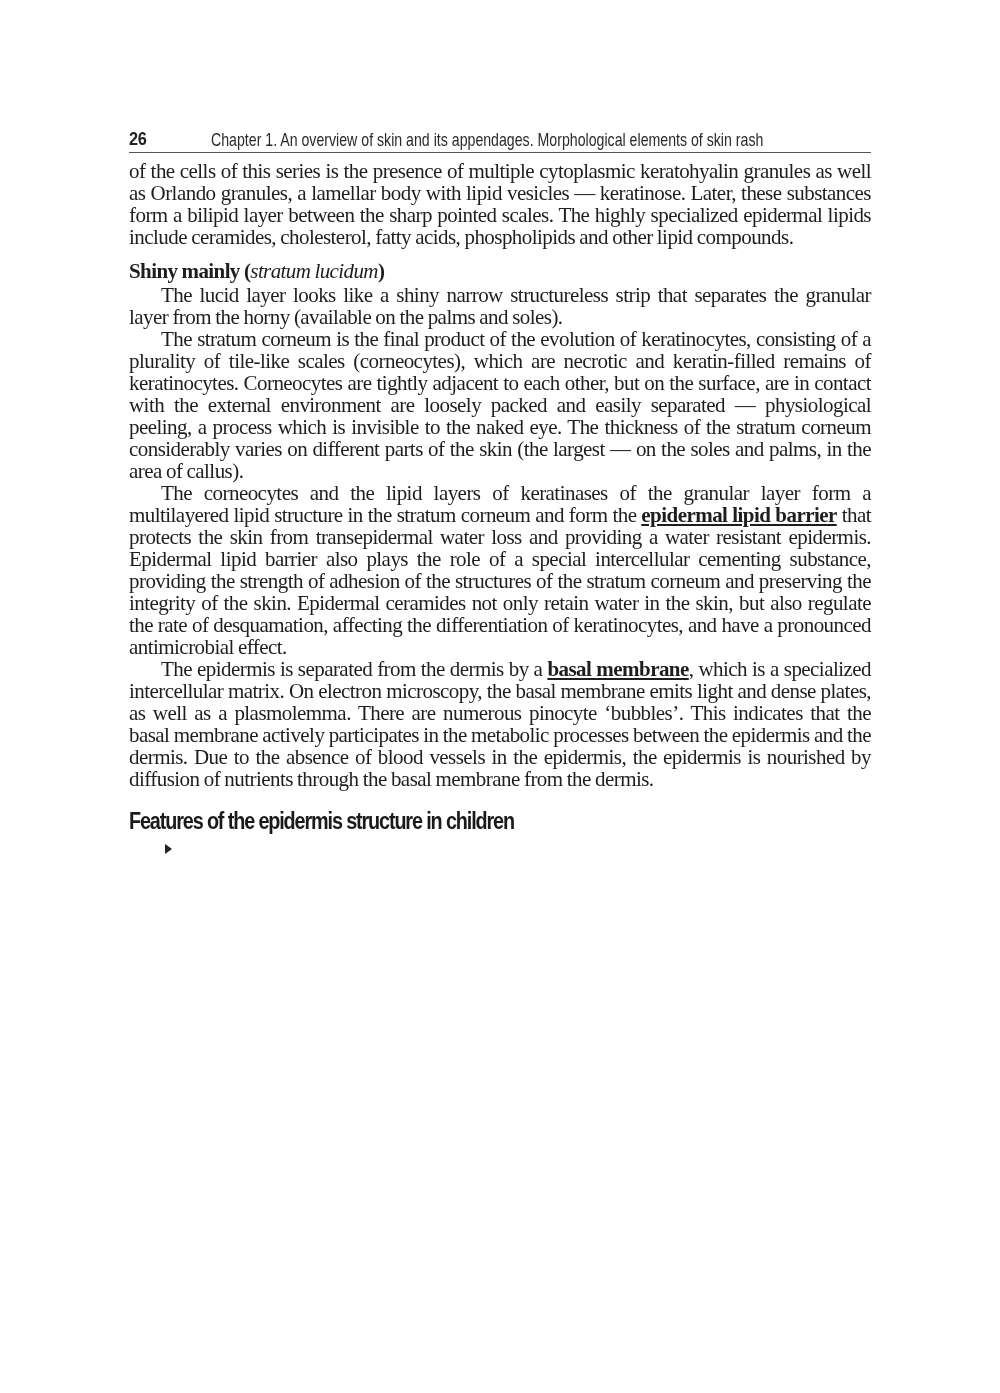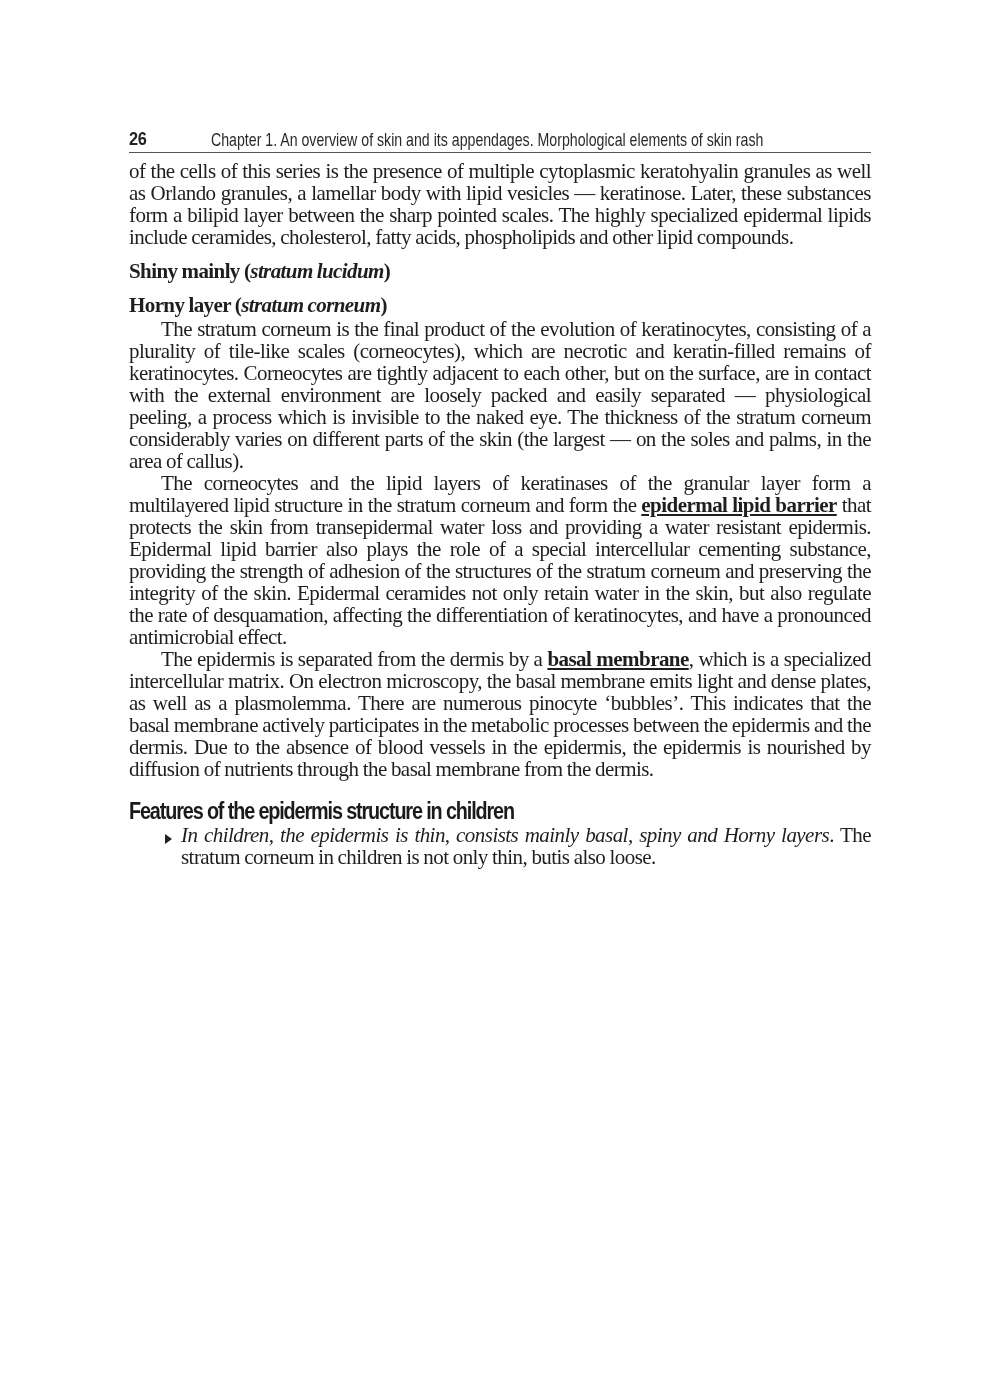--- a/index.html
+++ b/index.html
@@ -63,21 +63,21 @@
     transform-origin: left top;
     letter-spacing: -0.55px;
     word-spacing: -0.5px;
   }
   .para.indent { text-indent: 32px; }
   .sub-heading {
     margin: 12px 0 2px 0;
     font-weight: bold;
     letter-spacing: -0.6px;
   }
-  .sub-heading i { font-weight: bold; }
+  .sub-heading i { font-weight: normal; }
   .section-heading {
     margin: 20px 0 2px 0;
     font-family: "Liberation Sans", sans-serif;
     font-weight: bold;
     font-size: 23px;
     letter-spacing: -1.3px;
     color: #1a1a1a;
     transform: scaleX(0.86);
     transform-origin: left top;
     white-space: nowrap;
@@ -107,26 +107,25 @@
 <div class="page">
   <div class="running-header">
     <span class="page-number">26</span>
     <span class="chapter-title">Chapter 1. An overview of skin and its appendages. Morphological elements of skin rash</span>
   </div>
 
   <div class="body-text">
     <p class="para"><span>of the cells of this series is the presence of multiple cytoplasmic keratohyalin granules as well as Orlando granules, a lamellar body with lipid vesicles — keratinose. Later, these substances form a bilipid layer between the sharp pointed scales. The highly specialized epidermal lipids include ceramides, cholesterol, fatty acids, phospholipids and other lipid compounds.</span></p>
 
     <p class="para sub-heading"><span>Shiny mainly (</span><i>stratum lucidum</i><span>)</span></p>
+    <p class="para indent"><span>The lucid layer looks like a shiny narrow structureless strip that separates the granular layer from the horny (available on the palms and soles).</span></p>
 
-    <p class="para sub-heading"><span>Horny layer (</span><i>stratum corneum</i><span>)</span></p>
     <p class="para indent"><span>The stratum corneum is the final product of the evolution of keratinocytes, consisting of a plurality of tile-like scales (corneocytes), which are necrotic and keratin-filled remains of keratinocytes. Corneocytes are tightly adjacent to each other, but on the surface, are in contact with the external environment are loosely packed and easily separated — physiological peeling, a process which is invisible to the naked eye. The thickness of the stratum corneum considerably varies on different parts of the skin (the largest — on the soles and palms, in the area of callus).</span></p>
     <p class="para indent"><span>The corneocytes and the lipid layers of keratinases of the granular layer form a multilayered lipid structure in the stratum corneum and form the </span><b>epidermal lipid barrier</b><span> that protects the skin from transepidermal water loss and providing a water resistant epidermis. Epidermal lipid barrier also plays the role of a special intercellular cementing substance, providing the strength of adhesion of the structures of the stratum corneum and preserving the integrity of the skin. Epidermal ceramides not only retain water in the skin, but also regulate the rate of desquamation, affecting the differentiation of keratinocytes, and have a pronounced antimicrobial effect.</span></p>
     <p class="para indent"><span>The epidermis is separated from the dermis by a </span><b>basal membrane</b><span>, which is a specialized intercellular matrix. On electron microscopy, the basal membrane emits light and dense plates, as well as a plasmolemma. There are numerous pinocyte ‘bubbles’. This indicates that the basal membrane actively participates in the metabolic processes between the epidermis and the dermis. Due to the absence of blood vessels in the epidermis, the epidermis is nourished by diffusion of nutrients through the basal membrane from the dermis.</span></p>
 
     <div class="section-heading">Features of the epidermis structure in children</div>
 
     <div class="bullet-item">
       <span class="bullet-marker"></span>
-      <span><i>In children, the epidermis is thin, consists mainly basal, spiny and Horny layers</i><span>. The stratum corneum in children is not only thin, butis also loose.</span></span>
     </div>
   </div>
 </div>
 
 </body></html>

